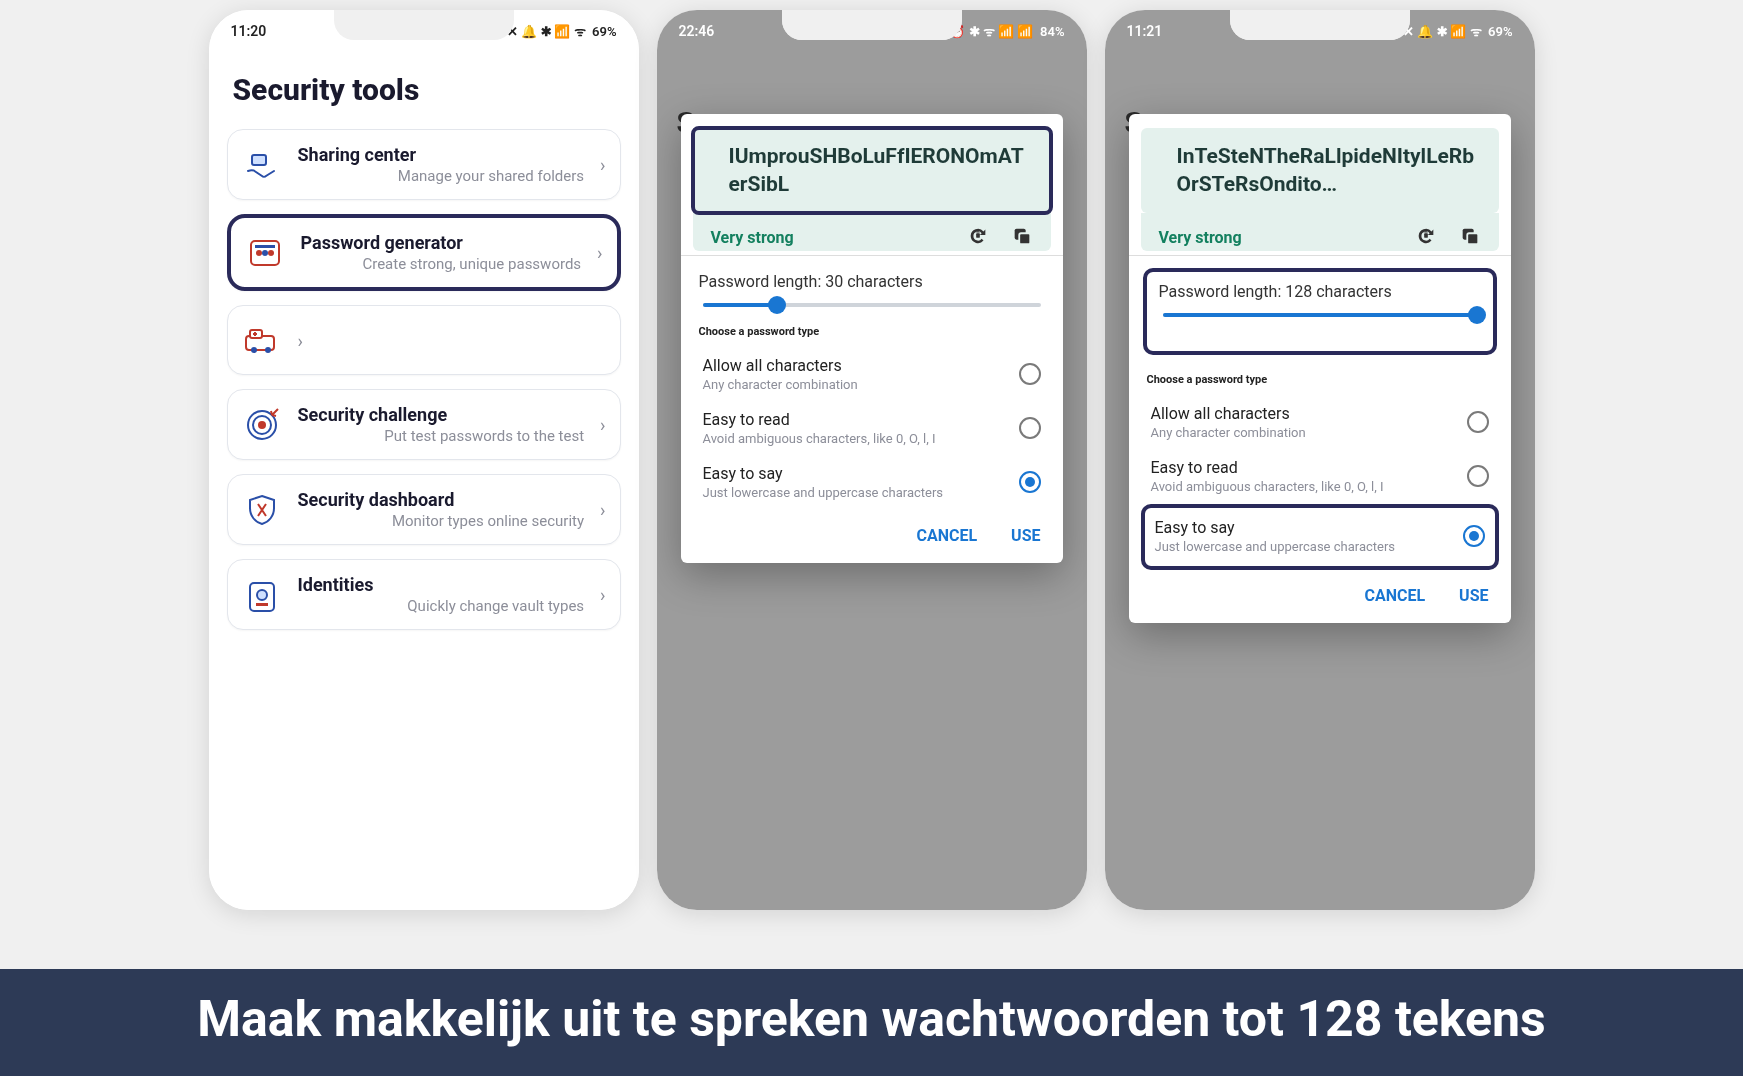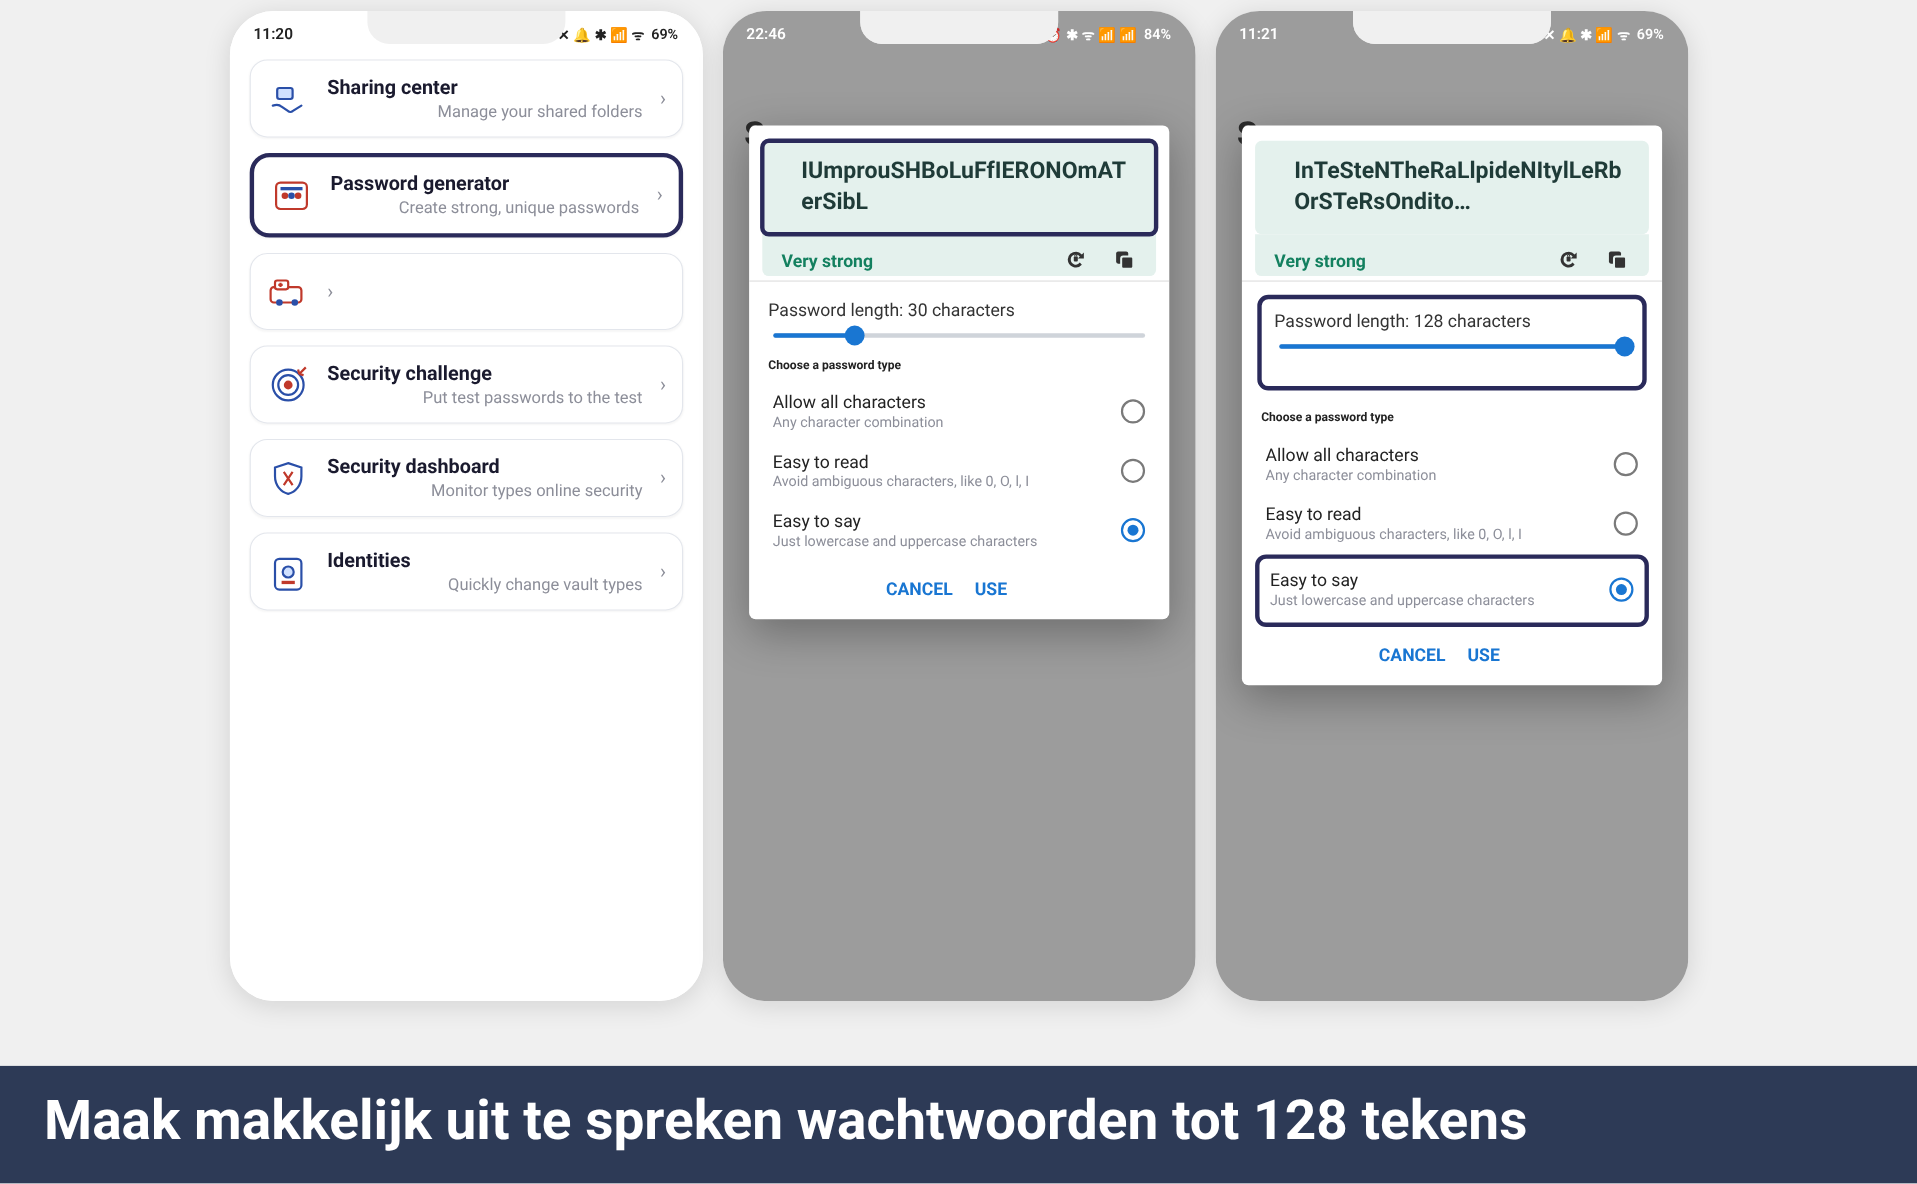--- a/index.html
+++ b/index.html
@@ -246,32 +246,33 @@
   }
   .radio.checked::after {
     content:'';
     position:absolute;
     inset:4px;
     background:#1976d2;
     border-radius:50%;
   }
   .dialog-actions {
     display:flex;
-    justify-content:center;
-    gap:20px;
+    justify-content:flex-end;
+    gap:34px;
     padding: 10px 22px 18px 0;
     font-size:16px;
     font-weight:700;
     color:#1976d2;
   }
   .caption-bar {
     position:absolute;
     left:0;right:0;bottom:0;
     background:#2d3a56;
     color:#fff;
+    text-align:center;
     font-size:50px;
     font-weight:700;
     padding: 22px 40px 28px 40px;
     line-height:1.15;
   }
 </style>
 </head>
 <body>
 
 <div class="phones-row">
@@ -280,20 +281,21 @@
     <div class="phone-bg"></div>
     <div class="notch"></div>
     <div class="status-bar">
       <span>11:20</span>
       <span class="status-right">
         <span>✕ 🔔 ✱ 📶 ᯤ</span>
         <span>69%</span>
       </span>
     </div>
     <div class="phone-content">
+      <div class="page-title">Security tools</div>
       <div id="tools-list">
           <div class="tool-card">
             <div class="tool-icon">
               <svg viewBox="0 0 40 40">
                 <path d="M6 26c3-1 6-1 8 1l6 4c1 1 3 1 4 0l8-5" stroke="#2a4fa8" stroke-width="2" fill="none" stroke-linecap="round"></path>
                 <rect x="10" y="10" width="14" height="10" rx="2" fill="#cfe0ff" stroke="#2a4fa8" stroke-width="2"></rect>
               </svg>
             </div>
             <div class="tool-texts">
               <div class="tool-title">

